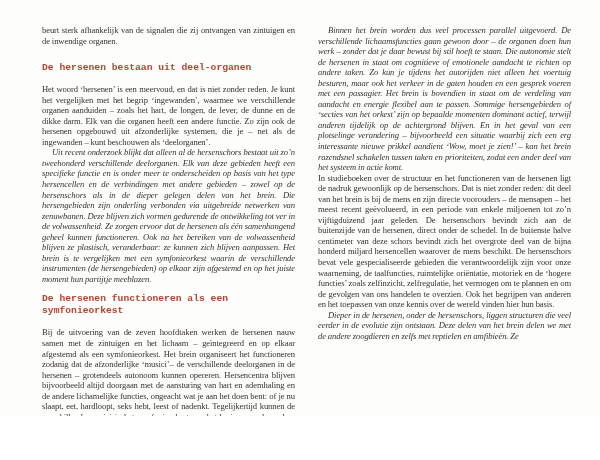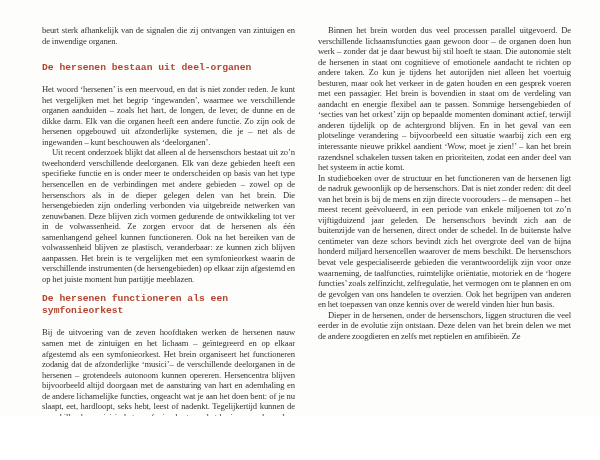--- a/index.html
+++ b/index.html
@@ -24,21 +24,21 @@
   .page-left { left: 42px; }
   .page-right { left: 318px; }
   .body-p {
     margin: 0;
     font-size: 8.6px;
     line-height: 10.55px;
     text-align: justify;
     letter-spacing: -0.1px;
     word-spacing: -0.1px;
   }
-  .indent { text-indent: 10px; }
+  .indent { text-indent: 10px; font-style: italic; }
   .sec-heading {
     margin: 16px 0 10px 0;
     font-size: 9.7px;
     line-height: 12px;
     font-weight: 700;
     color: var(--accent, #b44430);
     font-family: Liberation Mono, monospace;
   }
   .sec-heading.tight { margin-top: 9px; }
   .page-footer {

